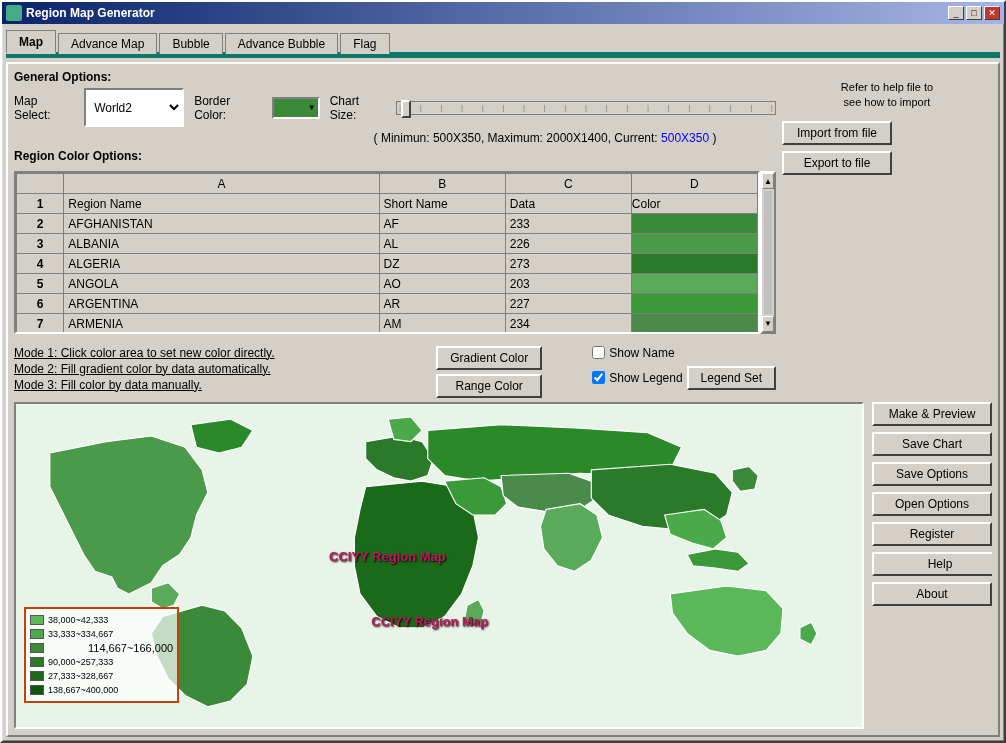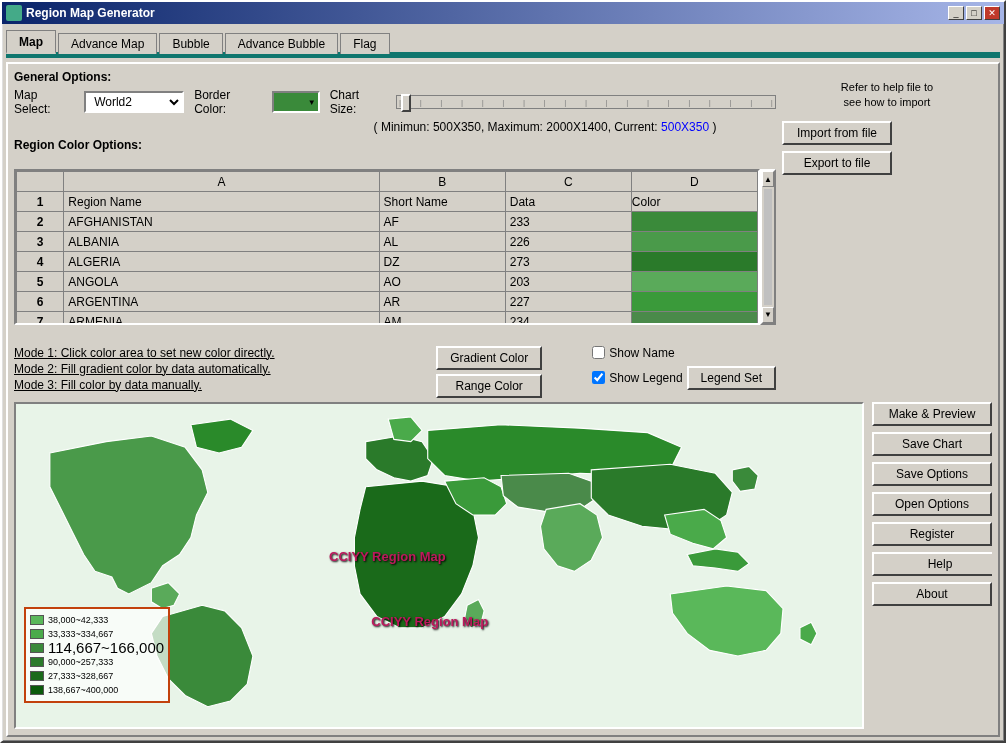--- a/index.html
+++ b/index.html
@@ -111,21 +111,21 @@
       gap: 4px;
     }
     .section-label { font-weight: bold; font-size: 12px; }
     .options-row {
       display: flex;
       align-items: center;
       gap: 10px;
     }
     .label { font-size: 12px; }
     select.win-select {
-      height: 22px;
+      height: 39px;
       border: 2px solid;
       border-top-color: #808080;
       border-left-color: #808080;
       border-right-color: #fff;
       border-bottom-color: #fff;
       background: #fff;
       padding: 0 4px;
       font-size: 12px;
       min-width: 100px;
     }
@@ -163,21 +163,21 @@
       border: 2px solid;
       border-top-color: #fff;
       border-left-color: #fff;
       border-right-color: #404040;
       border-bottom-color: #404040;
       position: absolute;
       left: 4px; top: -2px;
       cursor: pointer;
     }
     
-    .region-color { display: flex; flex-direction: column; gap: 17px; flex: 1; overflow: hidden; }
+    .region-color { display: flex; flex-direction: column; gap: 8px; flex: 1; overflow: hidden; }
     
     .table-wrapper {
       display: flex;
       gap: 0;
       flex: 1;
       overflow: hidden;
     }
     .table-area {
       flex: 1;
       border: 2px solid;
@@ -616,21 +616,21 @@
           <div class="legend-item">
                 <div class="legend-color" style="background: rgb(90, 184, 90);"></div>
                 <span style="font-size: 9px;">38,000~42,333</span>
               </div>
               <div class="legend-item">
                 <div class="legend-color" style="background: rgb(74, 170, 74);"></div>
                 <span style="font-size: 9px;">33,333~334,667</span>
               </div>
               <div class="legend-item">
                 <div class="legend-color" style="background: rgb(58, 138, 58);"></div>
-                <span style="font-size: 15px;">114,667~166,000</span>
+                <span style="font-size: 11px; margin-left: 40px;">114,667~166,000</span>
               </div>
               <div class="legend-item">
                 <div class="legend-color" style="background: rgb(42, 122, 42);"></div>
                 <span style="font-size: 9px;">90,000~257,333</span>
               </div>
               <div class="legend-item">
                 <div class="legend-color" style="background: rgb(26, 106, 26);"></div>
                 <span style="font-size: 9px;">27,333~328,667</span>
               </div>
               <div class="legend-item">

